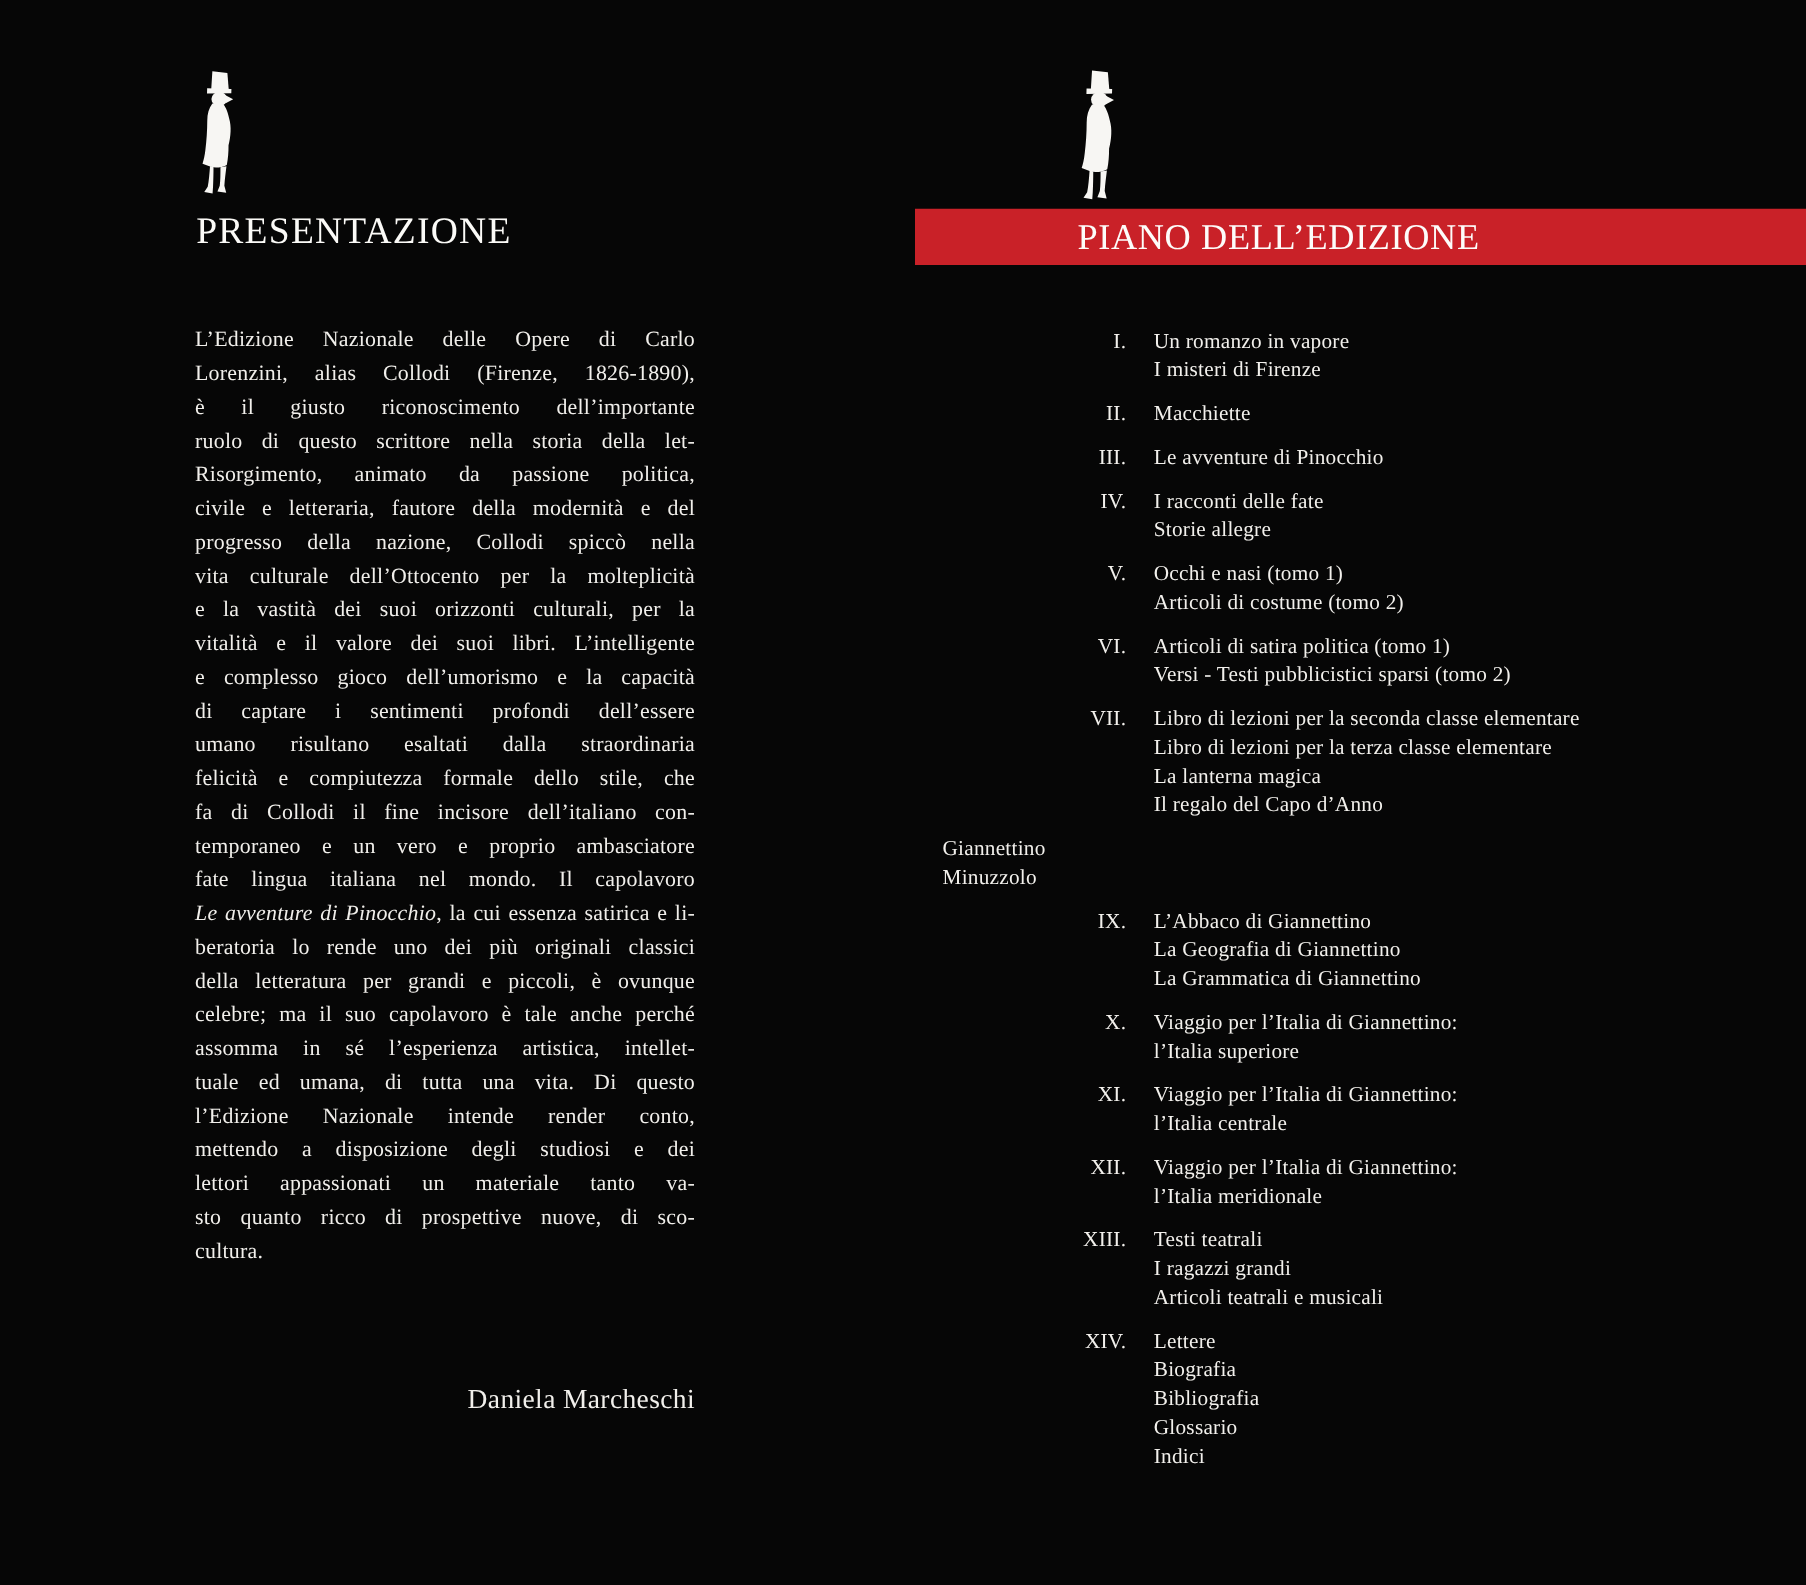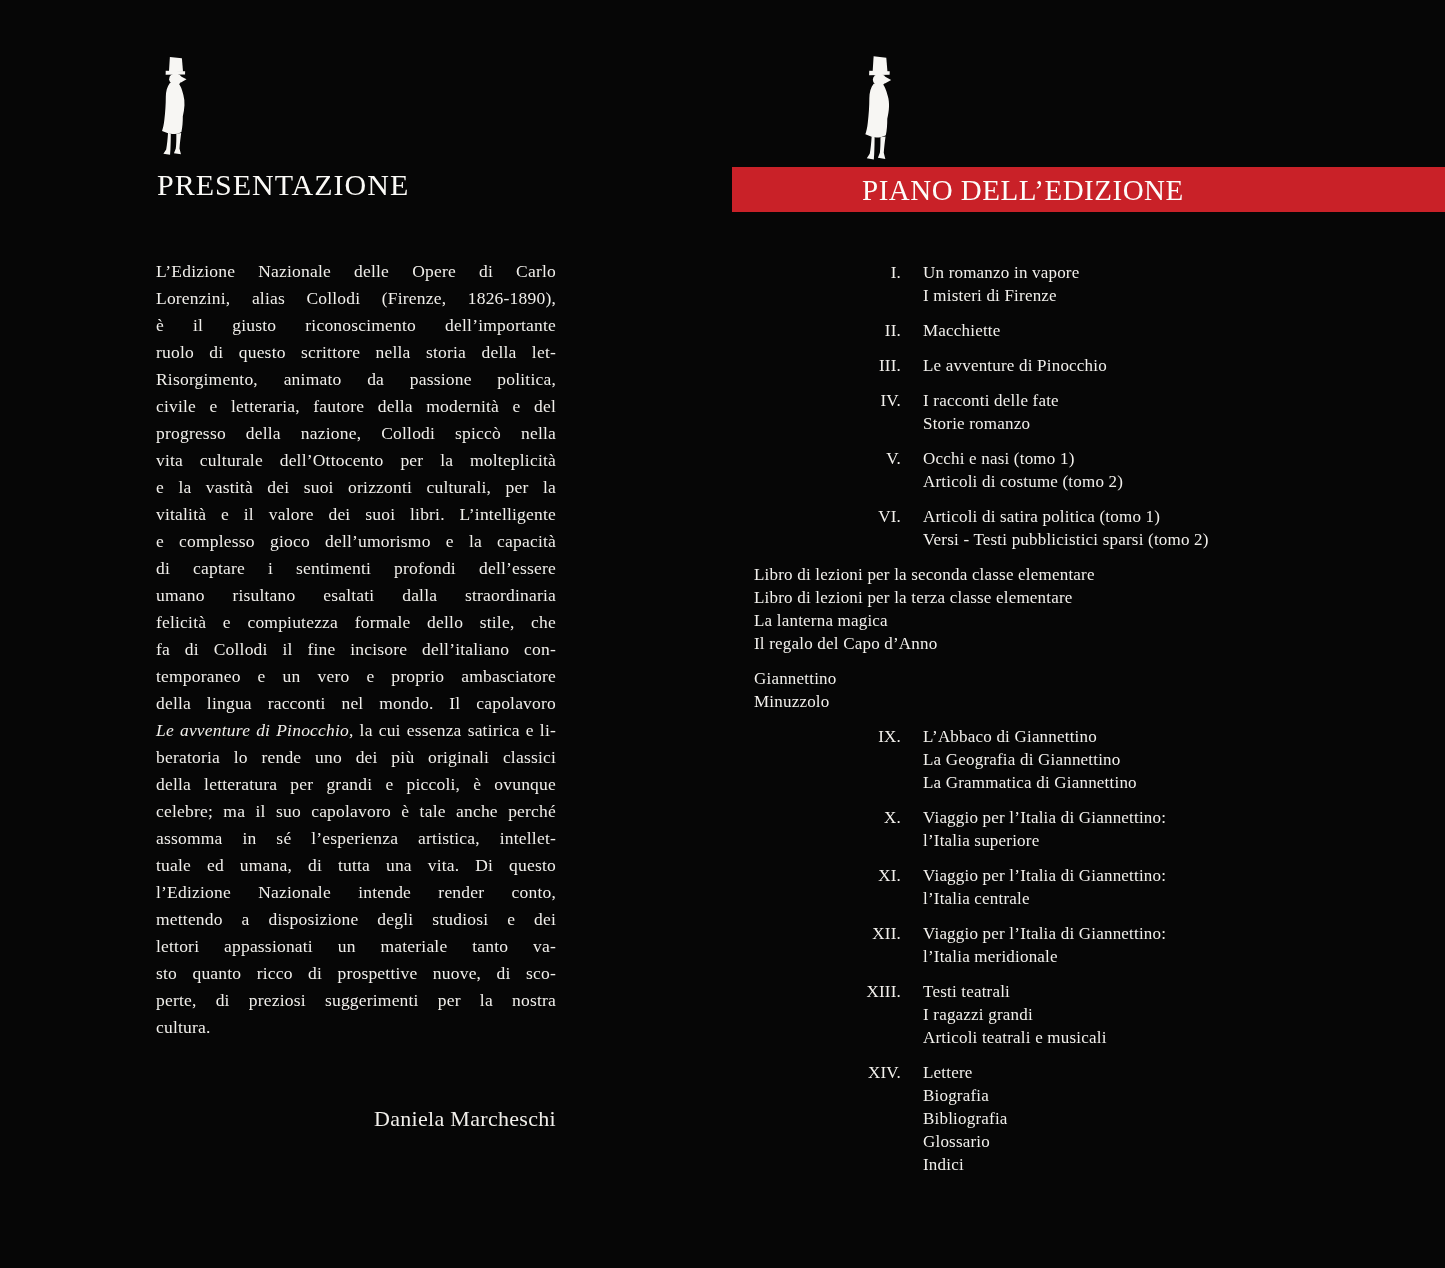--- a/index.html
+++ b/index.html
@@ -170,32 +170,31 @@
       <div class="par-line"><span>progresso della nazione, Collodi spiccò nella</span></div>
       <div class="par-line"><span>vita culturale dell’Ottocento per la molteplicità</span></div>
       <div class="par-line"><span>e la vastità dei suoi orizzonti culturali, per la</span></div>
       <div class="par-line"><span>vitalità e il valore dei suoi libri. L’intelligente</span></div>
       <div class="par-line"><span>e complesso gioco dell’umorismo e la capacità</span></div>
       <div class="par-line"><span>di captare i sentimenti profondi dell’essere</span></div>
       <div class="par-line"><span>umano risultano esaltati dalla straordinaria</span></div>
       <div class="par-line"><span>felicità e compiutezza formale dello stile, che</span></div>
       <div class="par-line"><span>fa di Collodi il fine incisore dell’italiano con-</span></div>
       <div class="par-line"><span>temporaneo e un vero e proprio ambasciatore</span></div>
-      <div class="par-line"><span>della lingua racconti nel mondo. Il capolavoro</span></div>
+      <div class="par-line"><span>fate lingua italiana nel mondo. Il capolavoro</span></div>
       <div class="par-line"><i>Le avventure di Pinocchio</i><span>, la cui essenza satirica e li-</span></div>
       <div class="par-line"><span>beratoria lo rende uno dei più originali classici</span></div>
       <div class="par-line"><span>della letteratura per grandi e piccoli, è ovunque</span></div>
       <div class="par-line"><span>celebre; ma il suo capolavoro è tale anche perché</span></div>
       <div class="par-line"><span>assomma in sé l’esperienza artistica, intellet-</span></div>
       <div class="par-line"><span>tuale ed umana, di tutta una vita. Di questo</span></div>
       <div class="par-line"><span>l’Edizione Nazionale intende render conto,</span></div>
       <div class="par-line"><span>mettendo a disposizione degli studiosi e dei</span></div>
       <div class="par-line"><span>lettori appassionati un materiale tanto va-</span></div>
       <div class="par-line"><span>sto quanto ricco di prospettive nuove, di sco-</span></div>
-      <div class="par-line"><span>perte, di preziosi suggerimenti per la nostra</span></div>
       <div class="par-line last"><span>cultura.</span></div>
     </div>
 
   <div class="signature">Daniela Marcheschi</div>
 </div>
 
 <div class="panel right">
   <div class="silhouette" style="left:127px; top:54px; width:39px; height:108px;">
     <svg width="39" height="108" viewBox="0 0 40 110">
         <use href="#collodi-man"></use>
@@ -223,38 +222,39 @@
       <div class="item">
         <div class="numeral">III.</div>
         <div class="titles">
           <div class="title-line">Le avventure di Pinocchio</div>
         </div>
       </div>
       <div class="item">
         <div class="numeral">IV.</div>
         <div class="titles">
           <div class="title-line">I racconti delle fate</div>
-          <div class="title-line">Storie romanzo</div>
+          <div class="title-line">Storie allegre</div>
         </div>
       </div>
       <div class="item">
         <div class="numeral">V.</div>
         <div class="titles">
           <div class="title-line">Occhi e nasi (tomo 1)</div>
           <div class="title-line">Articoli di costume (tomo 2)</div>
         </div>
       </div>
       <div class="item">
         <div class="numeral">VI.</div>
         <div class="titles">
           <div class="title-line">Articoli di satira politica (tomo 1)</div>
           <div class="title-line">Versi - Testi pubblicistici sparsi (tomo 2)</div>
         </div>
       </div>
       <div class="item">
+        <div class="numeral">VII.</div>
         <div class="titles">
           <div class="title-line">Libro di lezioni per la seconda classe elementare</div>
           <div class="title-line">Libro di lezioni per la terza classe elementare</div>
           <div class="title-line">La lanterna magica</div>
           <div class="title-line">Il regalo del Capo d’Anno</div>
         </div>
       </div>
       <div class="item">
         <div class="titles">
           <div class="title-line">Giannettino</div>

